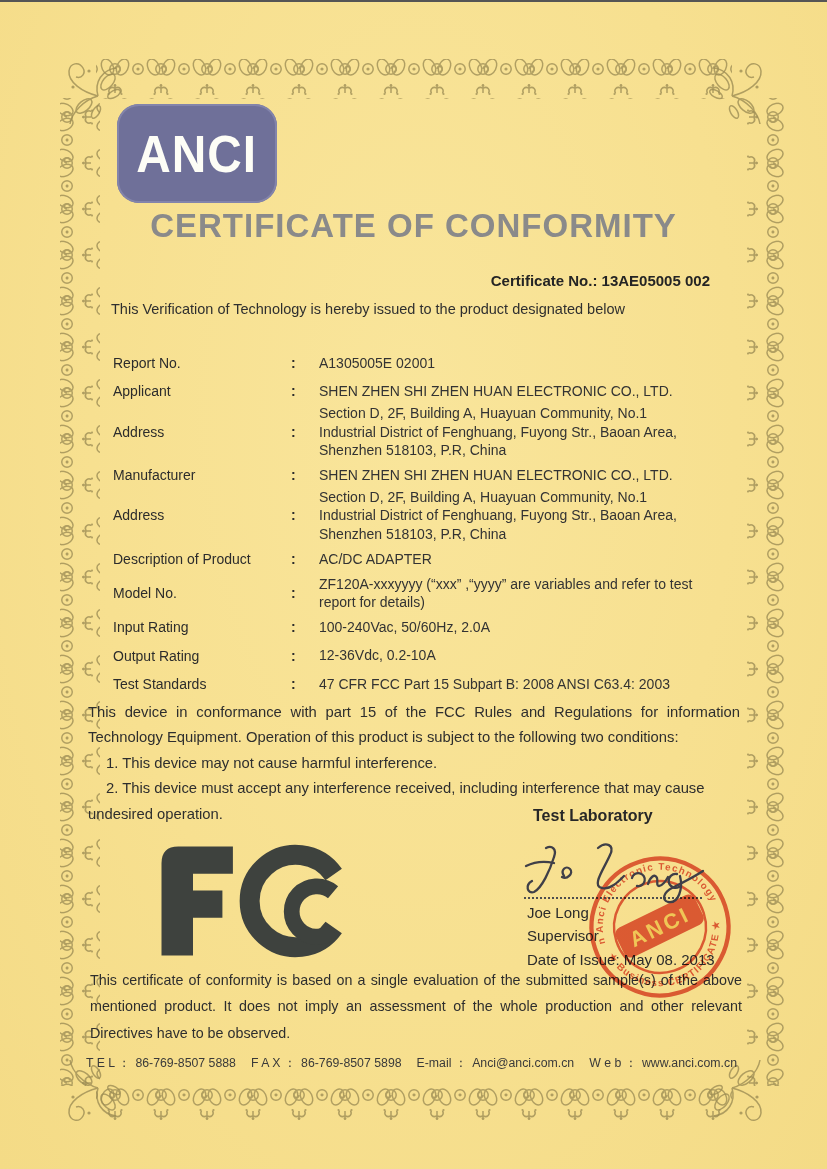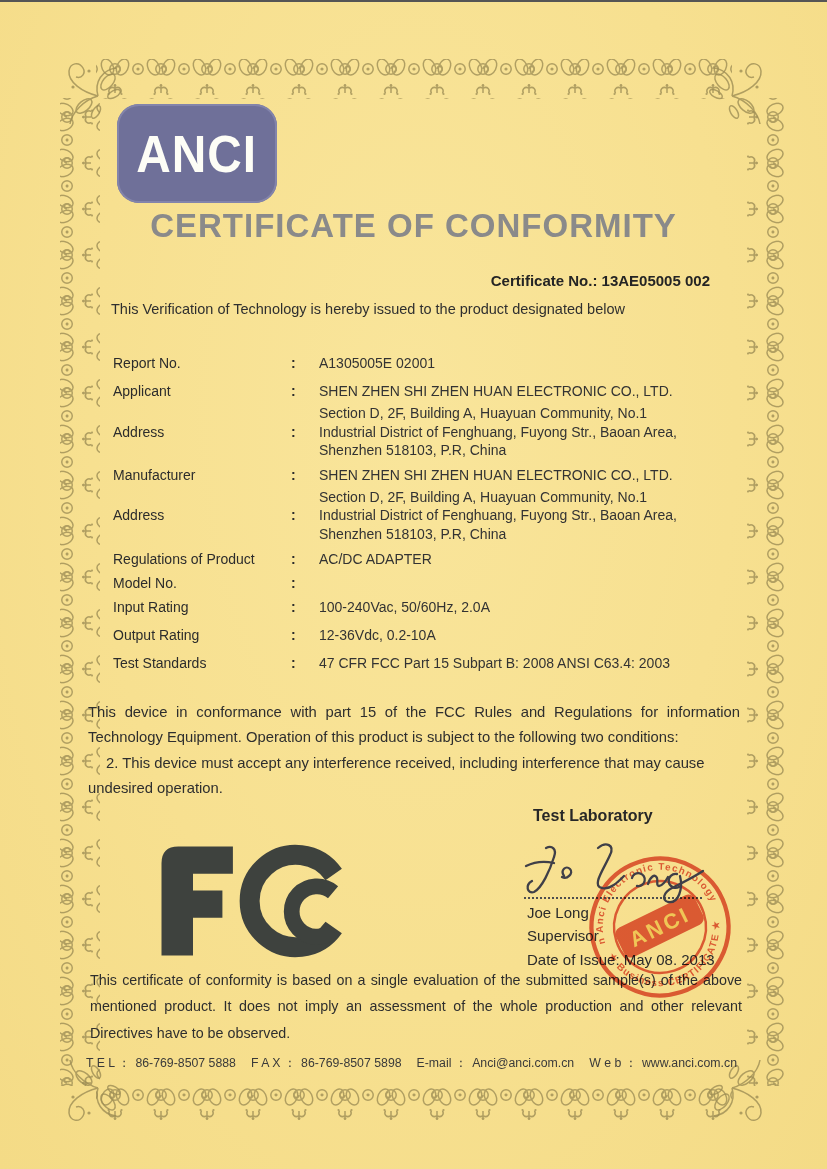--- a/index.html
+++ b/index.html
@@ -173,47 +173,50 @@
       <span class="val">SHEN ZHEN SHI ZHEN HUAN ELECTRONIC CO., LTD.</span>
     </div>
     <div class="frow">
       <span class="lbl">Address</span>
       <span class="col">:</span>
       <span class="val">Section D, 2F, Building A, Huayuan Community, No.1
 Industrial District of Fenghuang, Fuyong Str., Baoan Area,
 Shenzhen 518103, P.R, China</span>
     </div>
     <div class="frow">
-      <span class="lbl">Regulations of Product</span>
+      <span class="lbl">Description of Product</span>
       <span class="col">:</span>
       <span class="val">AC/DC ADAPTER</span>
     </div>
     <div class="frow">
       <span class="lbl">Model No.</span>
       <span class="col">:</span>
+      <span class="val">ZF120A-xxxyyyy (“xxx” ,“yyyy” are variables and refer to test
+report for details)</span>
     </div>
     <div class="frow gap">
       <span class="lbl">Input Rating</span>
       <span class="col">:</span>
       <span class="val">100-240Vac, 50/60Hz, 2.0A</span>
     </div>
     <div class="frow gap">
       <span class="lbl">Output Rating</span>
       <span class="col">:</span>
       <span class="val">12-36Vdc, 0.2-10A</span>
     </div>
     <div class="frow">
       <span class="lbl">Test Standards</span>
       <span class="col">:</span>
       <span class="val">47 CFR FCC Part 15 Subpart B: 2008 ANSI C63.4: 2003</span>
     </div>
   </div>
 
   <div class="statement">
     <div>This device in conformance with part 15 of the FCC Rules and Regulations for information Technology Equipment. Operation of this product is subject to the following two conditions:</div>
+    <div class="cond">1. This device may not cause harmful interference.</div>
     <div class="cond">2. This device must accept any interference received, including interference that may cause undesired operation.</div>
   </div>
 
   <div class="lab-head">Test Laboratory</div>
 
   <svg class="fcc" width="212" height="126" viewBox="0 0 200 120">
     <path d="M10 112 L10 24 Q10 8 26 8 L78 8 L78 34 L40 34 L40 50 L68 50 L68 76 L40 76 L40 112 Z" fill="#3e423e"></path>
     <path d="M174 85.2 A44 44 0 1 1 174 34.8" fill="none" stroke="#3e423e" stroke-width="19"></path>
     <path d="M173.4 88.4 A24 24 0 1 1 173.4 51.6" fill="none" stroke="#3e423e" stroke-width="15"></path>
   </svg>

